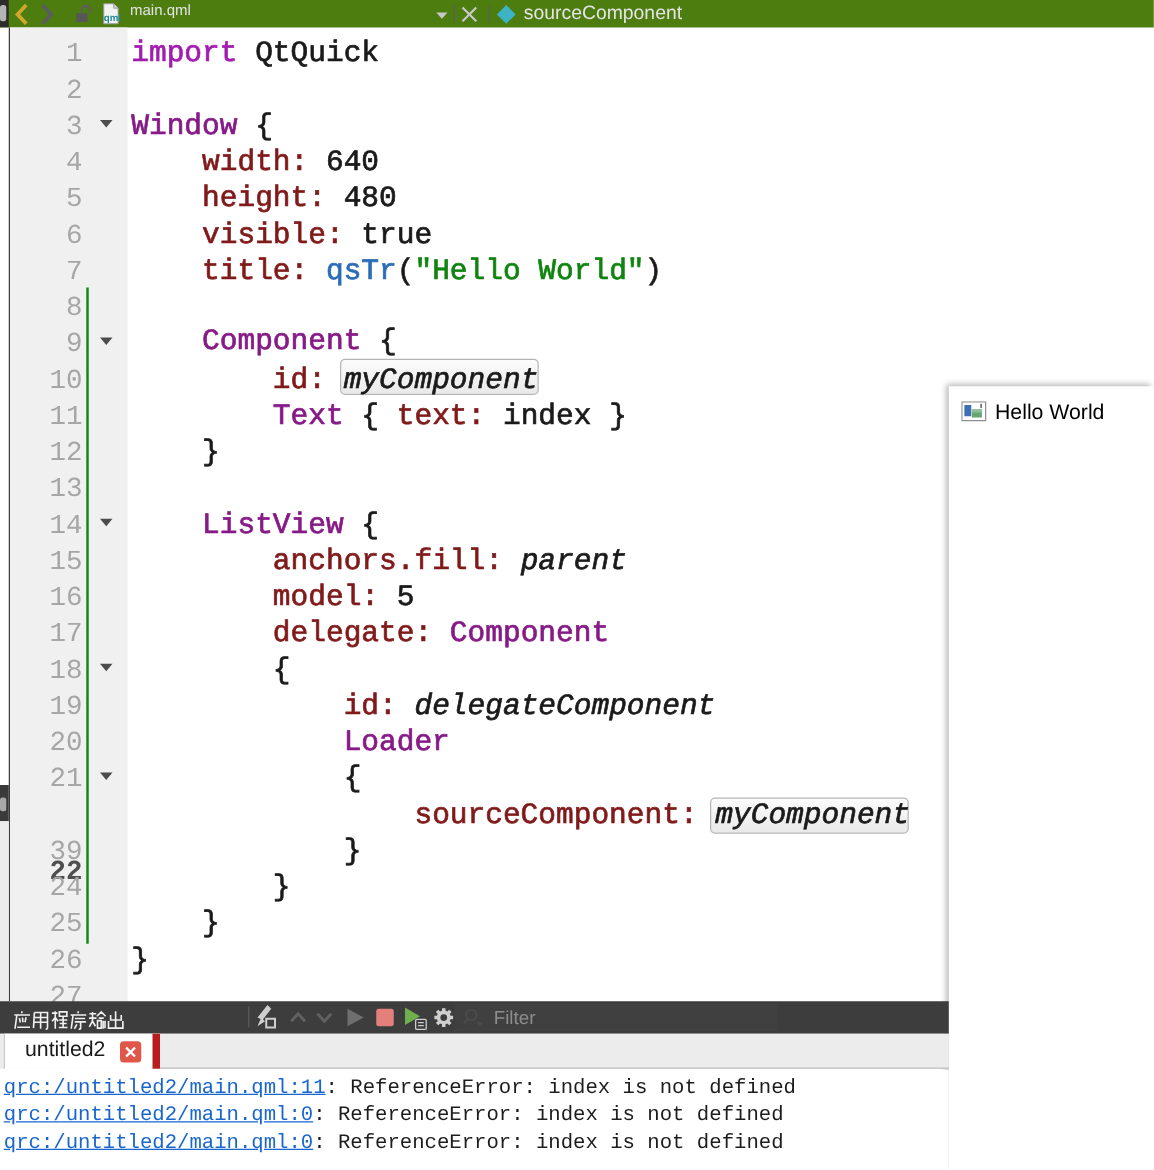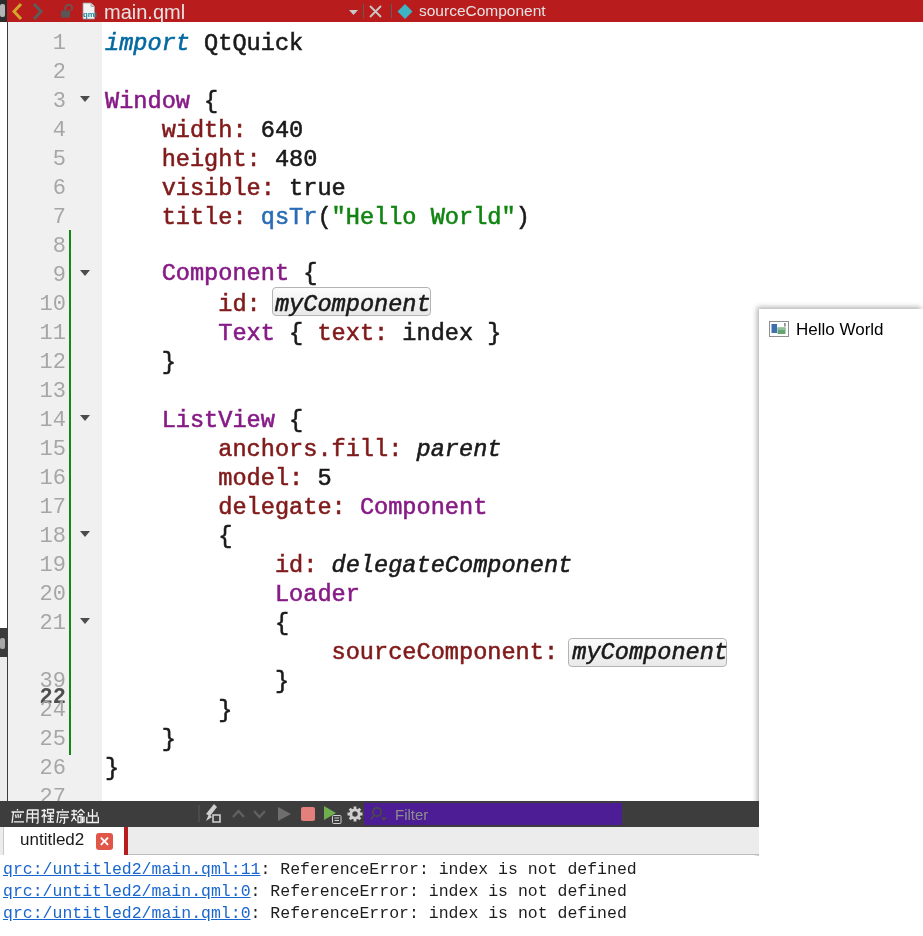--- a/index.html
+++ b/index.html
@@ -1,57 +1,57 @@
 <!DOCTYPE html>
 <html><head>
 <meta charset="utf-8">
 <style>
   html,body{margin:0;padding:0;}
   body{width:923px;height:936px;position:relative;overflow:hidden;background:#fff;
        font-family:"Liberation Sans",sans-serif;}
   .abs{position:absolute;}
   
-  #topbar{left:0;top:0;width:923px;height:22px;background:#b91c1c;}
+  #topbar{left:0;top:0;width:923px;height:22px;background:#4d7c0f;}
   
   #gutter{left:8px;top:22px;width:94px;height:779px;background:#f0f0f0;}
   #vline{left:7px;top:22px;width:1px;height:779px;background:#3c3c3c;}
   #vcs{left:69px;top:230px;width:2px;height:525px;background:#128912;}
   .ln{position:absolute;left:8px;width:58px;text-align:right;
       font:22px/29px "Liberation Mono",monospace;color:#a6a6a6;}
   .ln.cur{color:#4f4f4f;font-weight:bold;}
   .fold{position:absolute;left:80px;width:0;height:0;
         border-left:5px solid transparent;border-right:5px solid transparent;
         border-top:6px solid #4c4c4c;}
   .cl{position:absolute;left:105px;white-space:pre;z-index:3;
       font:400 23.6px/29px "Liberation Mono",monospace;color:#1a1a1a;-webkit-text-stroke:0.55px;}
-  .kw{color:#0369a1;font-style:italic;}      
+  .kw{color:#a21caf;}      
   .ty{color:#861a86;}      
   .pr{color:#801a1a;}      
   .st{color:#108410;}      
   .fn{color:#2a6cb5;} 
   .it{font-style:italic;}
   .occ{position:absolute;border:1px solid #b4b4b4;border-radius:4px;z-index:1;
        background:linear-gradient(180deg,#fcfcfc,#e9e9e9);}
-  #tb-main,#tb-src{position:absolute;top:1px;color:#e4e4e4;font-size:20px;z-index:2;}
+  #tb-main,#tb-src{position:absolute;top:1px;color:#e4e4e4;font-size:12px;z-index:2;}
   .tbsep{position:absolute;top:4px;width:1px;height:14px;background:#5e5e5e;}
   
   #lblk{left:0;top:628px;width:7px;height:29px;background:#3a3a3a;}
   #lhandle{left:0;top:638px;width:5px;height:11px;background:#a8a8a8;border-radius:2px;}
   #lstrip2{left:0;top:657px;width:7px;height:144px;background:#ececec;}
   
   #hello{left:759px;top:309px;width:164px;height:627px;background:#fff;
          box-shadow:-2px -2px 5px rgba(0,0,0,0.30);}
   #hellotitle{position:absolute;left:37px;top:11px;color:#000;font-size:17px;}
   
   #btoolbar{left:0;top:801px;width:759px;height:26px;background:#3d3d3d;}
-  #filter{left:364px;top:803px;width:258px;height:22px;background:#4c1d95;}
+  #filter{left:364px;top:803px;width:258px;height:22px;background:#404040;}
   #filtertext{position:absolute;left:31px;top:3px;color:#8d8d8d;font-size:15px;}
   #tabbar{left:0;top:827px;width:759px;height:28px;background:#ececec;}
   #tab{position:absolute;left:3px;top:0px;width:125px;height:28px;background:#fff;
-       border-left:1px solid #c8c8c8;border-right:4px solid #b91c1c;box-sizing:border-box;}
+       border-left:1px solid #c8c8c8;border-right:6px solid #b91c1c;box-sizing:border-box;}
   #tabline{position:absolute;left:128px;top:27px;width:631px;height:1px;background:#bdbdbd;}
   #tabtext{position:absolute;left:16px;top:3px;color:#1a1a1a;font-size:17px;}
   #tabx{position:absolute;left:92px;top:6px;width:17px;height:17px;background:#e0574a;
         border-radius:3px;color:#fff;font:bold 13px/17px "Liberation Sans",sans-serif;
         text-align:center;}
   #output{left:0;top:856px;width:759px;height:80px;background:#fff;}
   .ol{position:absolute;left:3px;white-space:pre;
       font:16.5px/22px "Liberation Mono",monospace;color:#1d1d1d;}
   .lk{color:#1a66cf;text-decoration:underline;}
 </style>

